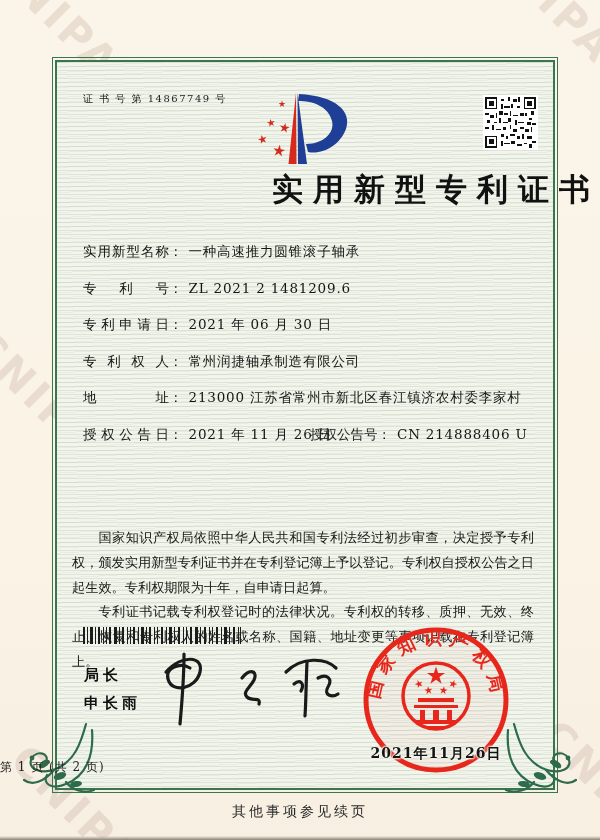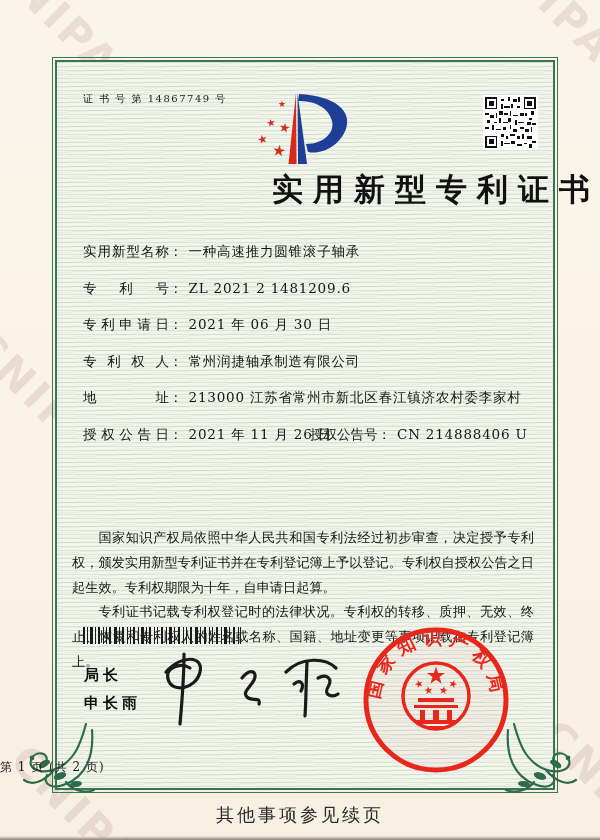--- a/index.html
+++ b/index.html
@@ -55,21 +55,21 @@
   .commissioner{position:absolute; left:84px; top:666px; font-size:15px; letter-spacing:4px; font-weight:600; color:#111;}
   .commissioner div{margin-bottom:9px;}
   .signature{position:absolute; left:150px; top:644px; width:212px; height:88px;}
 
   .seal{position:absolute; left:358px; top:622px; width:156px; height:156px;}
   .seal-date{position:absolute; left:358px; top:745px; width:156px; text-align:center;
     font-size:14px; font-weight:600; letter-spacing:1px; color:#141414;
     text-shadow:-1px 0 2px #f1f3e9, 1px 0 2px #f1f3e9, 0 -1px 2px #f1f3e9, 0 1px 2px #f1f3e9;}
 
   .page-num{position:absolute; left:0; right:0; top:759px; text-align:left; font-size:12px; color:#222; letter-spacing:1px;}
-  .continuation{position:absolute; left:0; right:0; top:803px; text-align:center; font-size:18px; letter-spacing:3px; color:#2a2a2a;}
+  .continuation{position:absolute; left:0; right:0; top:803px; text-align:center; font-size:14px; letter-spacing:3px; color:#2a2a2a;}
 </style>
 </head>
 <body>
 
 <div class="page">
 
   <div class="wm" style="left:-25px; top:-10px;">CNIPA</div>
   <div class="wm" style="left:470px; top:-25px;">CNIPA</div>
   <div class="wm" style="left:345px; top:235px;">CNIPA</div>
   <div class="wm" style="left:-45px; top:370px;">CNIPA</div>
@@ -325,19 +325,20 @@
           <rect x="62" y="88" width="5" height="10"></rect>
           <rect x="75" y="88" width="6" height="10"></rect>
           <rect x="89" y="88" width="5" height="10"></rect>
           <rect x="58" y="98" width="40" height="4"></rect>
           <rect x="70" y="104" width="16" height="4"></rect>
         </g>
       </g>
     </svg>
   </div>
 
+  <div class="seal-date">2021年11月26日</div>
 
   <div class="page-num">第 1 页 (共 2 页)</div>
 
   <div class="continuation">其他事项参见续页</div>
 
   <div class="photo-edge"></div>
 </div>
 
 </body></html>

